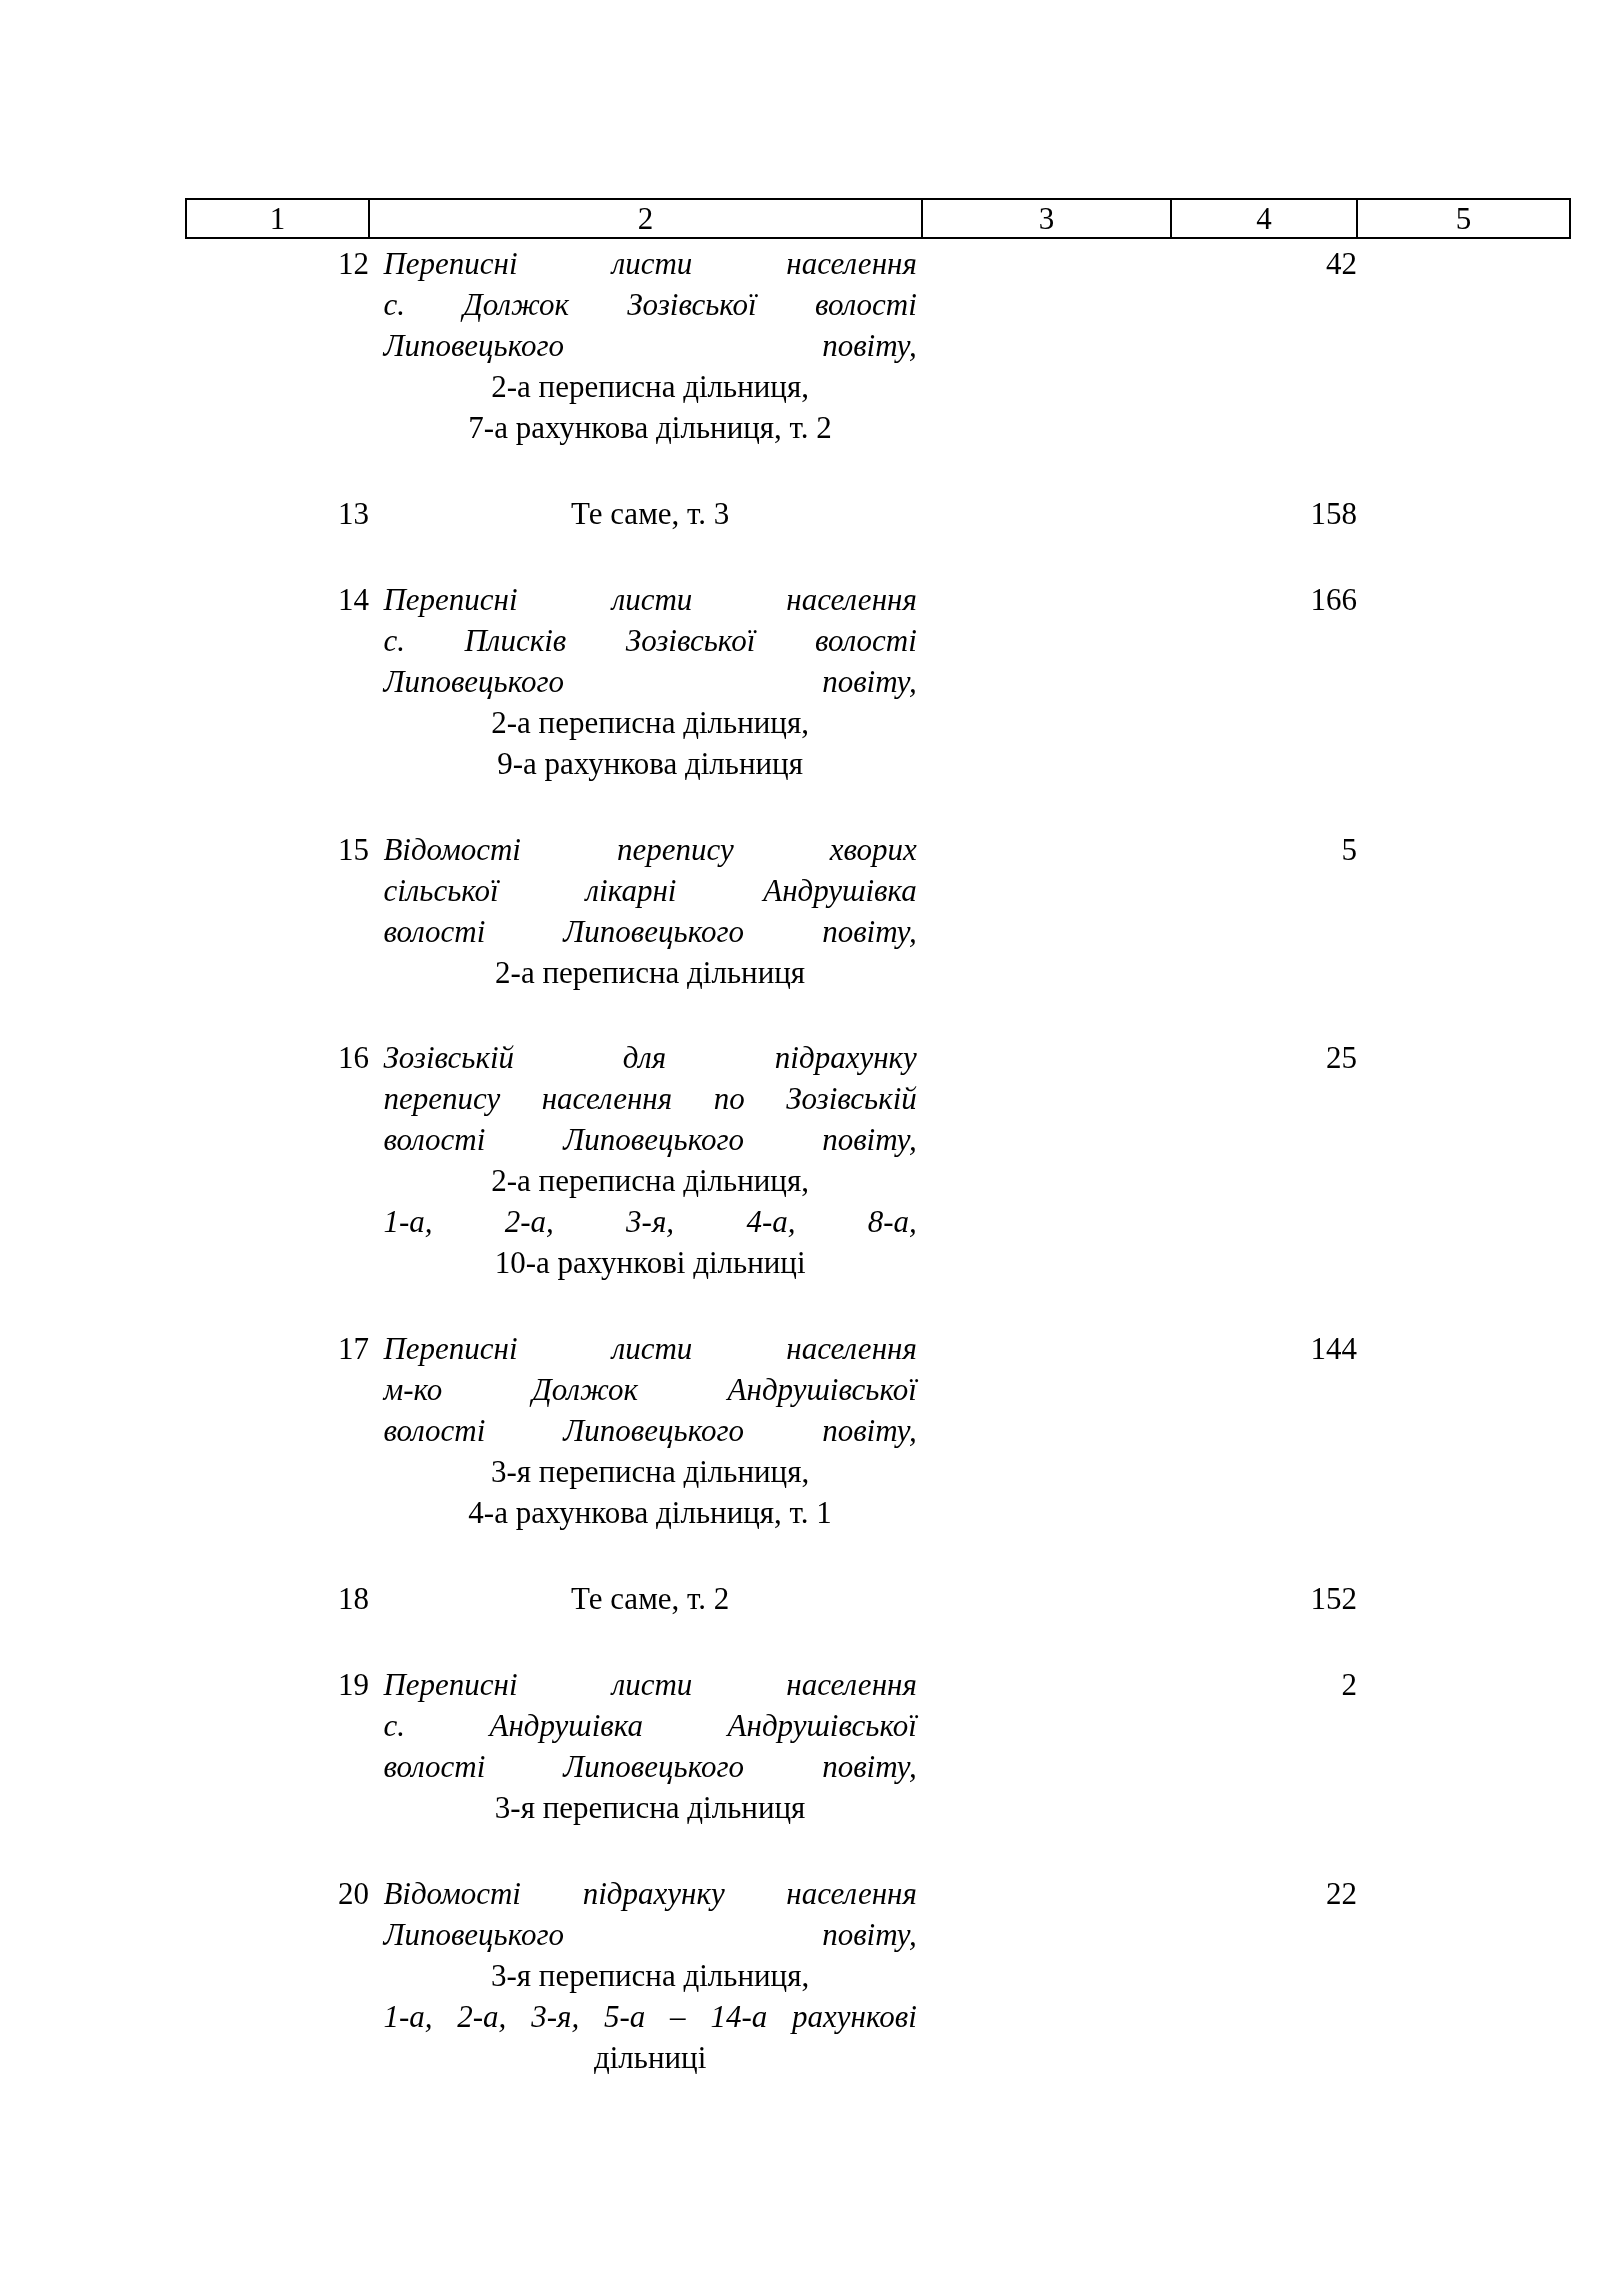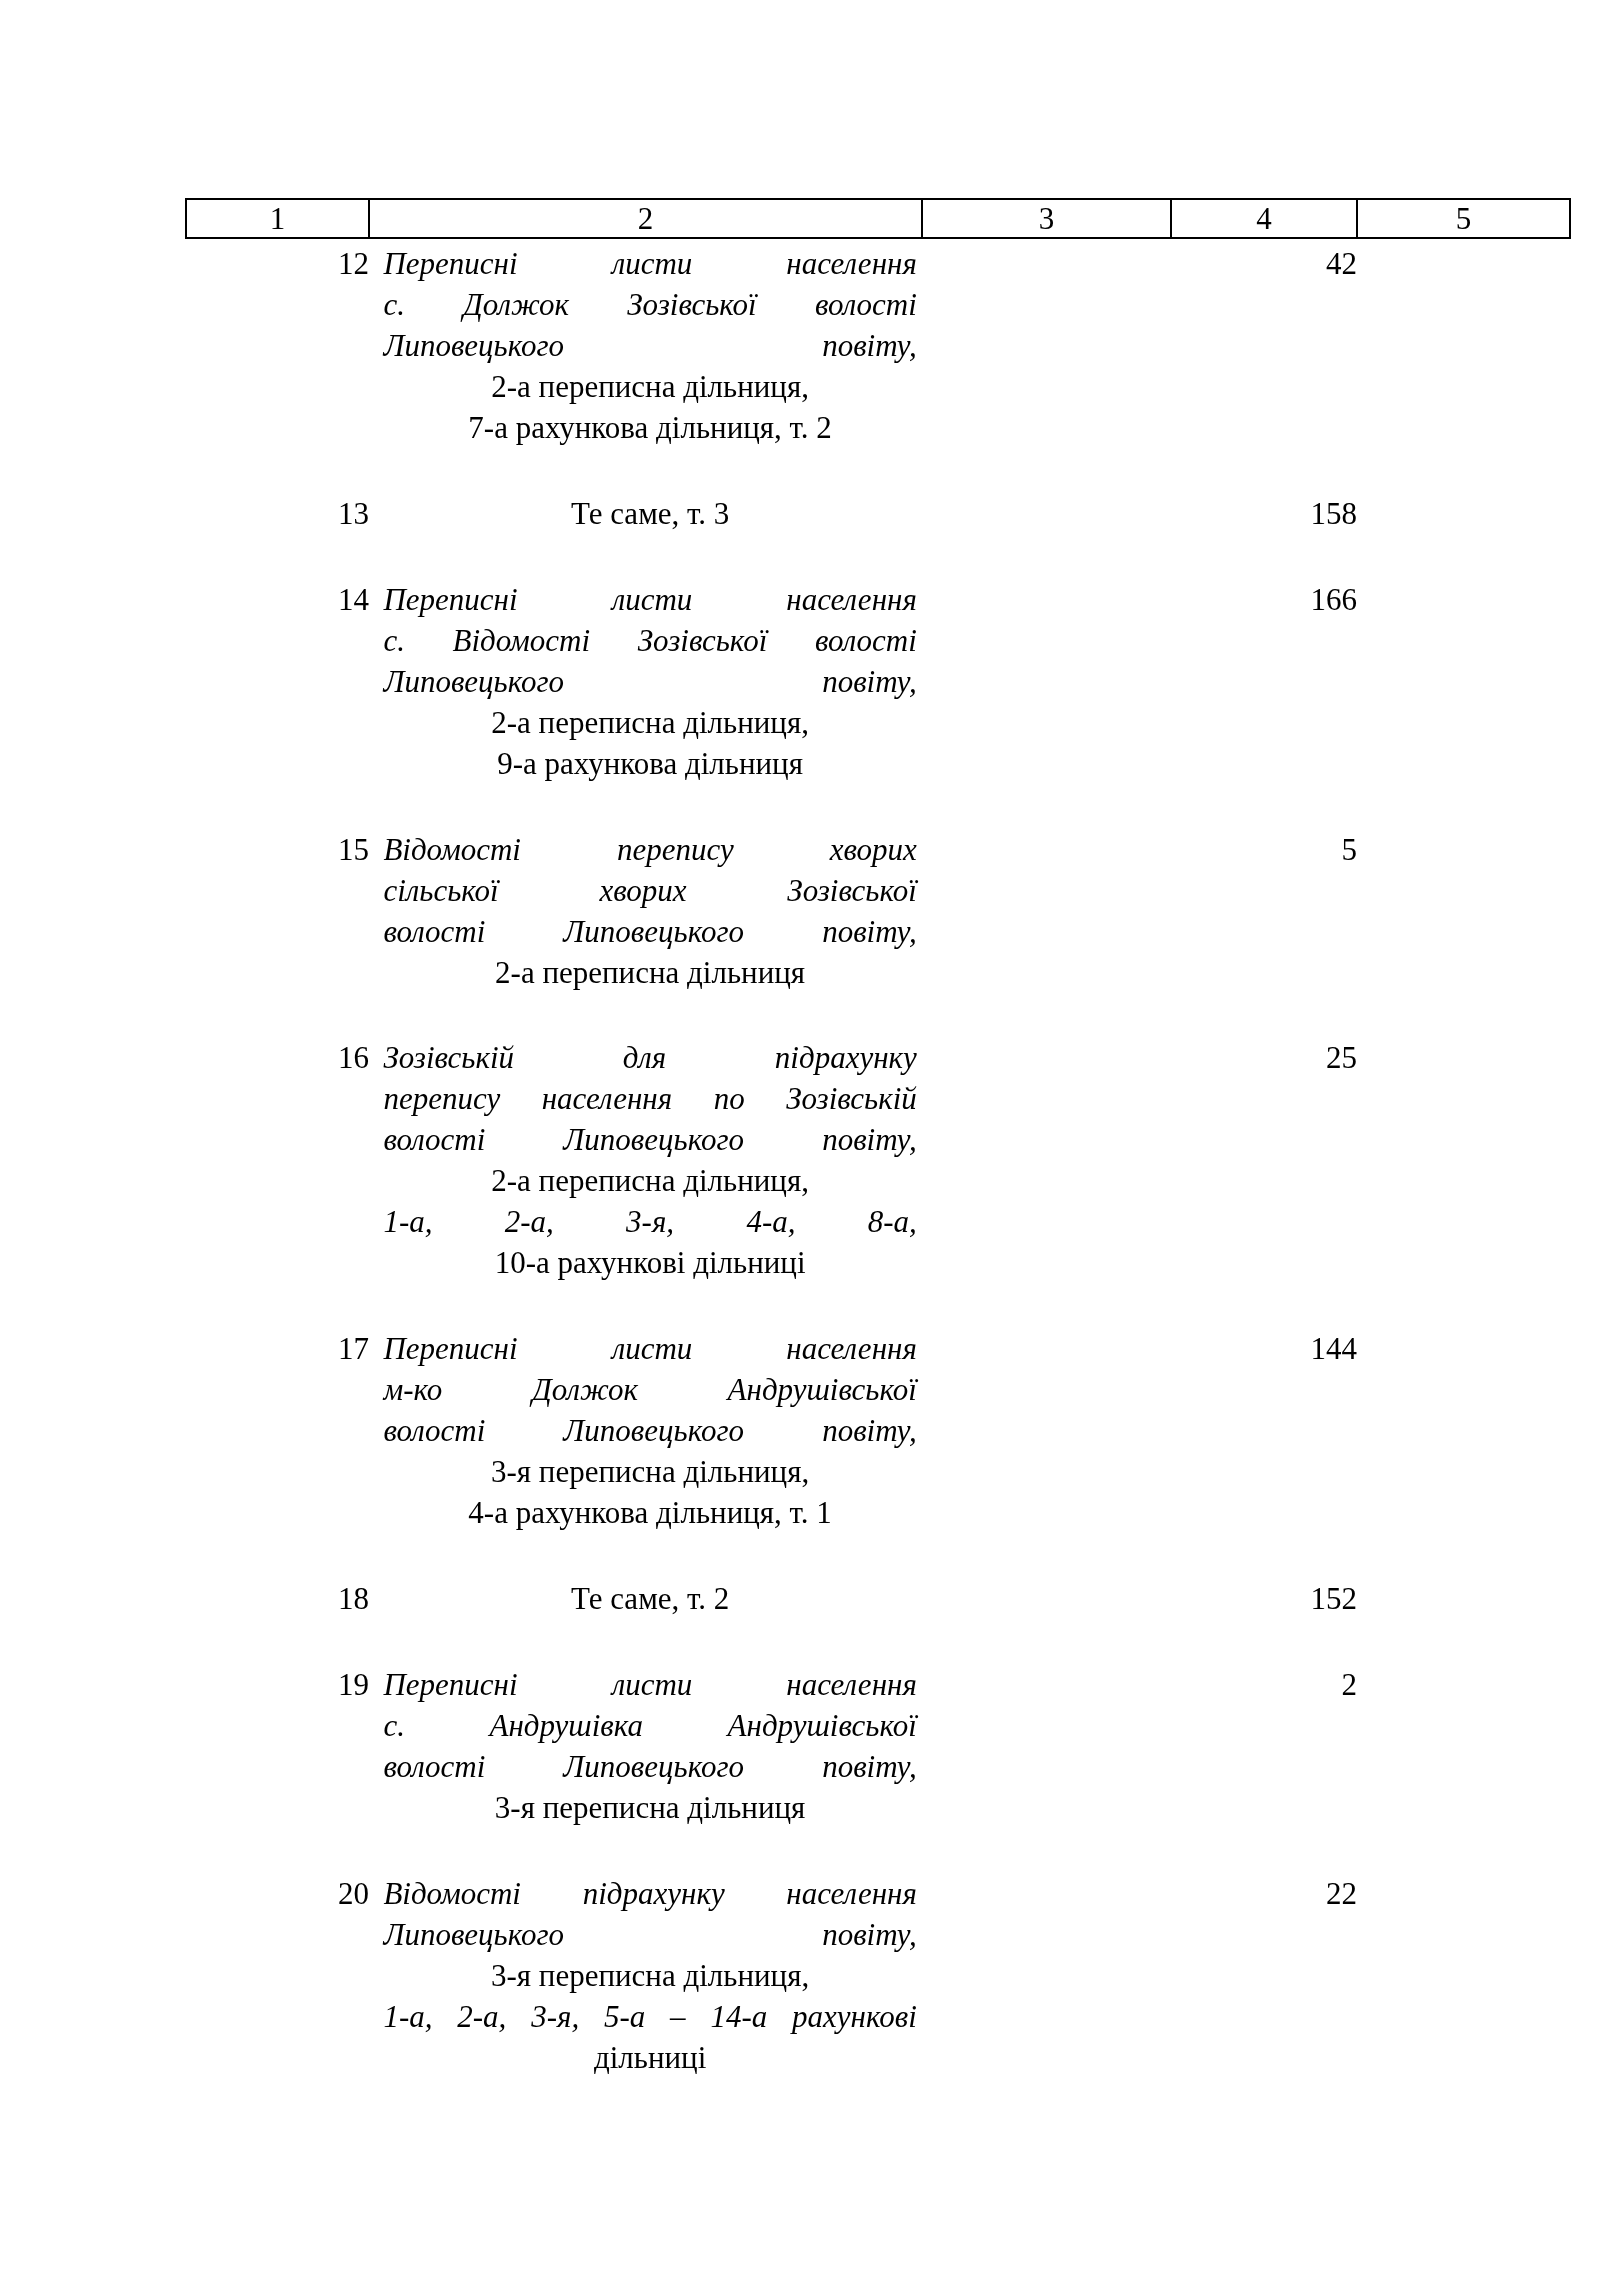--- a/index.html
+++ b/index.html
@@ -98,34 +98,34 @@
             <div class="line-left">Те саме, т. 3</div>
           </td>
           <td class="c3"></td>
           <td class="c4">158</td>
           <td class="c5"></td>
         </tr>
         <tr>
           <td class="c1">14</td>
           <td class="c2">
             <div class="line-justify">Переписні листи населення</div>
-            <div class="line-justify">с. Відомості Зозівської волості</div>
+            <div class="line-justify">с. Плисків Зозівської волості</div>
             <div class="line-justify">Липовецького повіту,</div>
             <div class="line-left">2-а переписна дільниця,</div>
             <div class="line-left">9-а рахункова дільниця</div>
           </td>
           <td class="c3"></td>
           <td class="c4">166</td>
           <td class="c5"></td>
         </tr>
         <tr>
           <td class="c1">15</td>
           <td class="c2">
             <div class="line-justify">Відомості перепису хворих</div>
-            <div class="line-justify">сільської хворих Зозівської</div>
+            <div class="line-justify">сільської лікарні Андрушівка</div>
             <div class="line-justify">волості Липовецького повіту,</div>
             <div class="line-left">2-а переписна дільниця</div>
           </td>
           <td class="c3"></td>
           <td class="c4">5</td>
           <td class="c5"></td>
         </tr>
         <tr>
           <td class="c1">16</td>
           <td class="c2">

